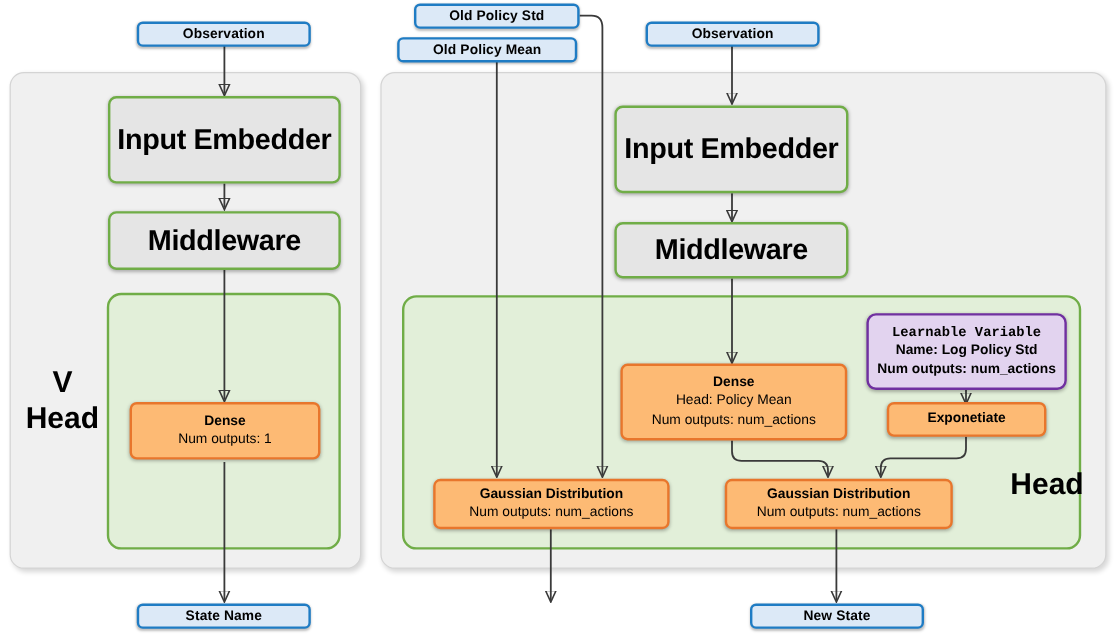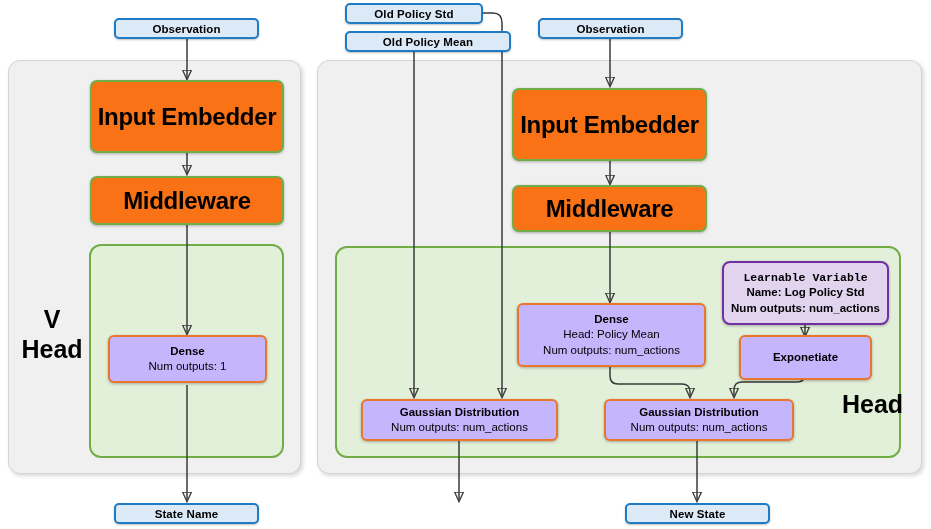--- a/index.html
+++ b/index.html
@@ -38,34 +38,34 @@
     border: 2.2px solid #1f7cc4;
     border-radius: 5px;
     font-size: 11.5px;
     font-weight: bold;
     letter-spacing: .1px;
     box-shadow: 0 1px 2px rgba(0,0,0,.25);
   }
 
   
   .mod {
-    background: #f97316;
+    background: #e5e5e5;
     border: 2.4px solid #70ad47;
     border-radius: 7px;
     box-shadow: 0 1px 3px rgba(0,0,0,.28);
   }
   .mod .title {
     font-size: 24px;
     font-weight: bold;
     letter-spacing: -0.3px;
   }
 
   
   .op {
-    background: #c4b5fd;
+    background: #fdba74;
     border: 2.4px solid #e8762c;
     border-radius: 6px;
     box-shadow: 0 1px 3px rgba(0,0,0,.28);
     line-height: 1.32;
     align-items: center;
   }
   .op .title {
     font-size: 11.5px;
     font-weight: bold;
   }
@@ -187,21 +187,21 @@
   </svg>
 
   <div class="node io" style="left:114px; top:18px; width:145px; height:21px;">
     <span>Observation</span>
   </div>
 
   <div class="node io" style="left:345px; top:3px; width:138px; height:21px;">
     <span>Old Policy Std</span>
   </div>
 
-  <div class="node io" style="left:345px; top:31px; width:166px; height:21px;">
+  <div class="node io" style="left:331px; top:31px; width:150px; height:21px;">
     <span>Old Policy Mean</span>
   </div>
 
   <div class="node io" style="left:538px; top:18px; width:145px; height:21px;">
     <span>Observation</span>
   </div>
 
   <div class="node io" style="left:114px; top:503px; width:145px; height:21px;">
     <span>State Name</span>
   </div>
@@ -246,21 +246,21 @@
     <div class="sub">Head: Policy Mean</div>
     <div class="sub">Num outputs: num_actions</div>
   </div>
 
   <div class="node var" style="left:722px; top:261px; width:167px; height:64px;">
     <div class="title">Learnable Variable</div>
     <div class="sub">Name: Log Policy Std</div>
     <div class="sub">Num outputs: num_actions</div>
   </div>
 
-  <div class="node op" style="left:739px; top:335px; width:133px; height:45px;">
+  <div class="node op" style="left:739px; top:335px; width:133px; height:29px;">
     <div class="title">Exponetiate</div>
   </div>
 
   <div class="node op" style="left:361px; top:399px; width:197px; height:42px;">
     <div class="title">Gaussian Distribution</div>
     <div class="sub">Num outputs: num_actions</div>
   </div>
 
   <div class="node op" style="left:604px; top:399px; width:190px; height:42px;">
     <div class="title">Gaussian Distribution</div>

